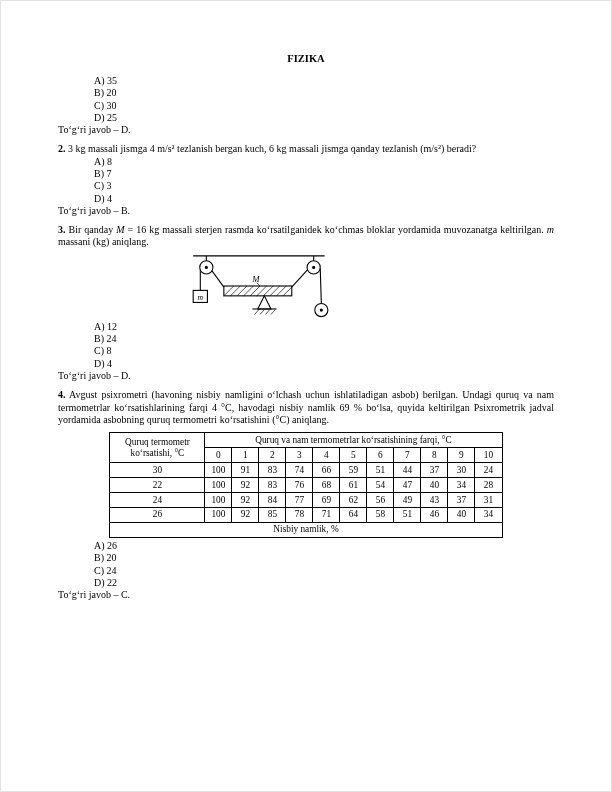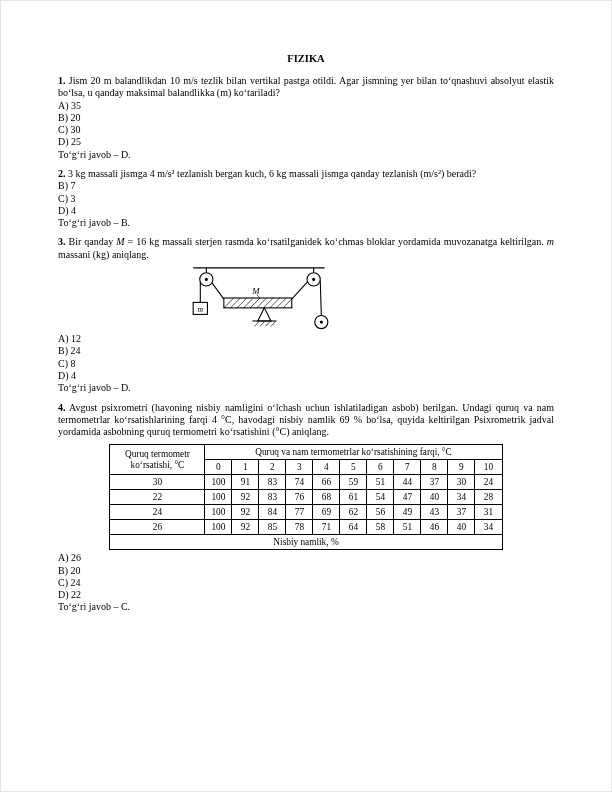--- a/index.html
+++ b/index.html
@@ -11,51 +11,51 @@
     font-family: "Liberation Serif", serif;
     font-size: 10px; line-height: 1.23; color: #000;
     padding: 52px 57px 0 57px;
     overflow: hidden;
     position: relative;
   }
   .title { text-align: center; font-weight: bold; margin: 0 0 9px 0; font-size: 10.5px; }
   .question { margin-top: 7px; }
   .q-text { margin: 0; text-align: justify; }
   .bold { font-weight: bold; }
-  .option { white-space: pre; }
+  .option { white-space: pre; margin-left: 36px; }
   .answer { font-weight: normal; }
   .diagram { margin: 4px 0 2px 133px; height: 66px; }
   .psy-table {
     border-collapse: collapse; table-layout: fixed;
     width: 392px; margin: 6px auto 2px auto;
     font-size: 9.3px; line-height: 1.18; padding-left: 29px;
   }
   .psy-table td {
     border: 1px solid #000; text-align: center; vertical-align: middle;
     padding: 1.5px 2px; overflow: hidden;
   }
 </style>
 </head>
 <body>
 
 <div class="page">
 
   <div class="title">FIZIKA</div>
 
   <div class="question">
-    <p class="q-text"><span class="bold">1.</span> <span>Jism 20 m balandlikdan 10 m/s tezlik bilan vertikal pastga otildi. Agar jismning yer bilan to‘qnashuvi absolyut elastik bo‘lsa, u qanday maksimal balandlikka (m) ko‘tariladi?</span></p>
     <div class="option">A) 35</div>
     <div class="option">B) 20</div>
     <div class="option">C) 30</div>
     <div class="option">D) 25</div>
     <div class="answer">To‘g‘ri javob – D.</div>
   </div>
 
   <div class="question">
     <p class="q-text"><span class="bold">2.</span> <span>3 kg massali jismga 4 m/s² tezlanish bergan kuch, 6 kg massali jismga qanday tezlanish (m/s²) beradi?</span></p>
+    <div class="option">A) 8</div>
     <div class="option">B) 7</div>
     <div class="option">C) 3</div>
     <div class="option">D) 4</div>
     <div class="answer">To‘g‘ri javob – B.</div>
   </div>
 
   <div class="question">
     <p class="q-text"><span class="bold">3.</span> <span>Bir qanday </span><i>M</i><span> = 16 kg massali sterjen rasmda ko‘rsatilganidek ko‘chmas bloklar yordamida muvozanatga keltirilgan. </span><i>m</i><span> massani (kg) aniqlang.</span></p>
 
     <div class="diagram">

